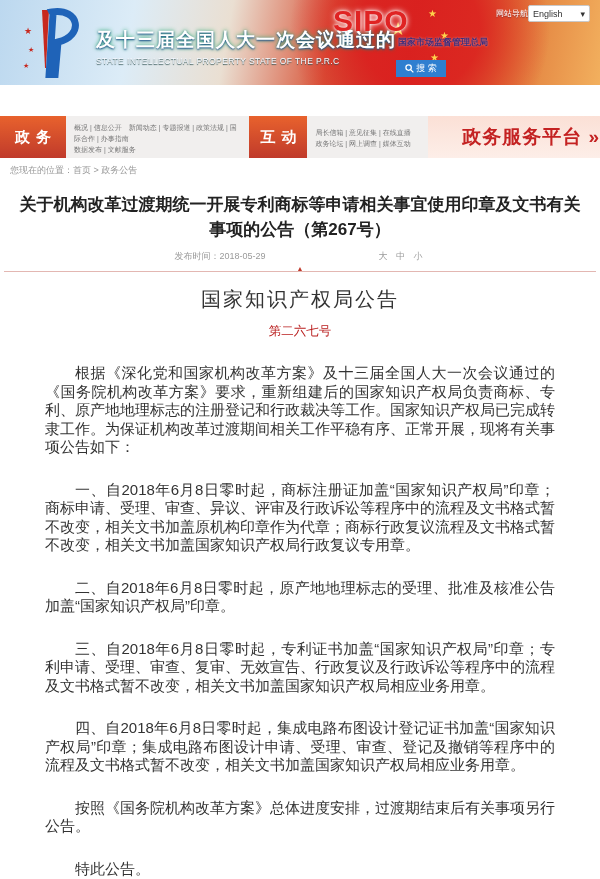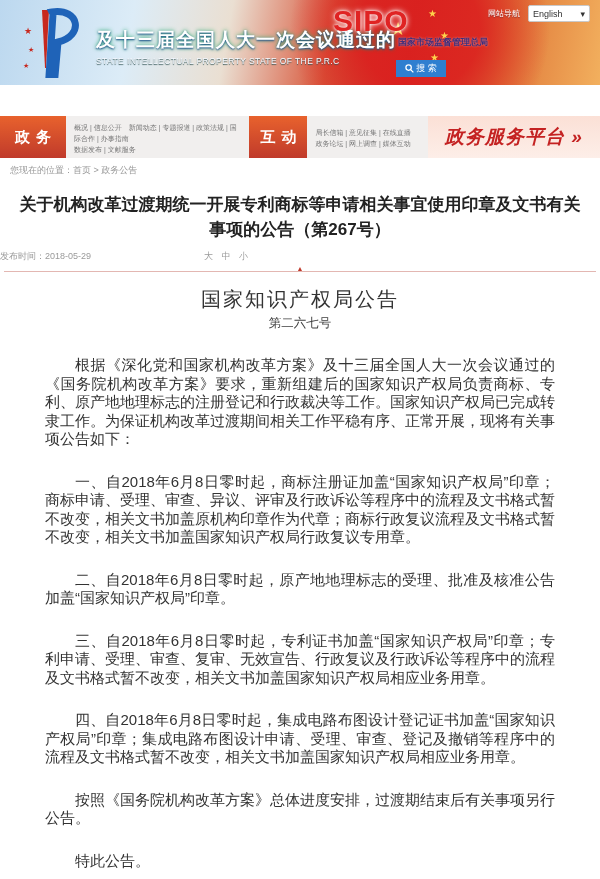--- a/index.html
+++ b/index.html
@@ -14,21 +14,21 @@
   }
   .logo-p { position:absolute; left:22px; top:6px; width:66px; height:72px; }
   .banner-stars { position:absolute; color:#ffd24a; text-shadow:0 0 2px #c22; }
   .site-names { position:absolute; left:96px; top:27px; }
   .site-name-cn { font-size:19px; font-weight:bold; color:#fff; letter-spacing:1px;
     text-shadow:0 1px 2px #1b4d8c, 0 0 4px #2a6; }
   .site-name-en { font-size:8.5px; color:#f4f8ff; margin-top:3px; letter-spacing:.4px;
     text-shadow:0 1px 1px #355; }
   .sipo { position:absolute; left:333px; top:4px; font-size:30px; font-weight:bold;
     color:#e02323; text-shadow:0 0 3px #fff,0 0 6px #fff; letter-spacing:1px; }
-  .top-right { position:absolute; right:10px; top:5px; display:flex; align-items:center; gap:8px;justify-content:flex-end; }
+  .top-right { position:absolute; right:10px; top:5px; display:flex; align-items:center; gap:0;justify-content:flex-end; }
   .site-map-link { font-size:8px; color:#fff; text-shadow:0 1px 1px #833; }
   .lang-select { display:flex; align-items:center; justify-content:space-between;
     width:62px; height:17px; background:#fff; border:1px solid #c9c9c9; border-radius:2px;
     font-size:9px; color:#333; padding:0 4px; }
   .related-link { position:absolute; left:398px; top:36px; font-size:9px; color:#3f2d7a;
     font-weight:bold; text-shadow:0 0 2px rgba(255,255,255,.5); }
   .search-box { position:absolute; left:396px; top:60px; display:flex; }
   .search-input { width:136px; height:17px; border:none; background:#fdfdfd; font-size:8px;
     color:#555; padding:0 5px; }
   .search-btn { width:50px; height:17px; background:#2f7fd0; color:#fff; border:none;
@@ -37,41 +37,41 @@
   
   .nav { display:flex; height:42px; align-items:stretch; background:#fff;margin-top:31px; }
   .nav-block { width:66px; background:linear-gradient(180deg,#e8622d,#c03a2b);
     color:#fff; font-size:15px; font-weight:bold; letter-spacing:6px;
     display:flex; align-items:center; justify-content:center; padding-left:6px; cursor:pointer; }
   .nav-menu { background:#f1efee; color:#777; font-size:7px; line-height:11px;
     padding:6px 8px 4px; display:flex; flex-direction:column; justify-content:center; }
   .menu-a { flex:1.6; }
   .menu-b { flex:1; }
   .service-panel { width:172px; background:linear-gradient(180deg,#fbe0d6,#fdeee8);
-    display:flex; align-items:center; justify-content:center; cursor:pointer;font-style:italic; }
+    display:flex; align-items:center; justify-content:flex-end; cursor:pointer; }
   .service-panel span { font-size:19px; font-weight:bold; color:#c42222; letter-spacing:1px; }
 
   
   .breadcrumb { height:24px; display:flex; align-items:center; padding:0 10px;
     font-size:9px; color:#999; background:#fff; }
 
   
   .art-title { margin:10px 14px 0; font-size:17px; font-weight:bold; color:#222;
     line-height:25px; text-align:center; }
-  .art-meta { display:flex; justify-content:flex-start; gap:110px; margin-top:8px;
+  .art-meta { display:flex; justify-content:center; gap:110px; margin-top:8px;
     font-size:9px; color:#9a9a9a; }
   .font-sizer span { margin:0 3px; cursor:pointer; }
   .divider { position:relative; margin:8px 4px 0; border-top:1px solid #e3b7b2; }
   .divider .tri { position:absolute; left:50%; top:-7px; transform:translateX(-50%);
     font-size:7px; color:#c0392b; }
 
   
   .doc { margin:14px 45px 0; color:#333; }
   .doc-title { text-align:center; font-size:20px; color:#333; letter-spacing:2px; }
-  .doc-no { text-align:center; font-size:12.5px; margin-top:2px; color:#404040; }
+  .doc-no { text-align:center; font-size:12.5px; margin-top:10px; color:#b91c1c; }
   .doc p { font-size:15px; line-height:18.5px; margin:24px 0; text-indent:2em;
     text-align:justify; }
   .sig { text-align:right; font-size:14px; line-height:20px; margin:10px 6px 0; }
 
   .btn-row { display:flex; justify-content:flex-end; padding:8px 58px 10px 0; gap:20px; }
   .btn { background:#4b8fd2; color:#fff; border:none; font-size:11px;
     padding:4px 13px; border-radius:2px; cursor:pointer; }
 
   
   .footer-line { border-top:2px solid #a82a22; }

